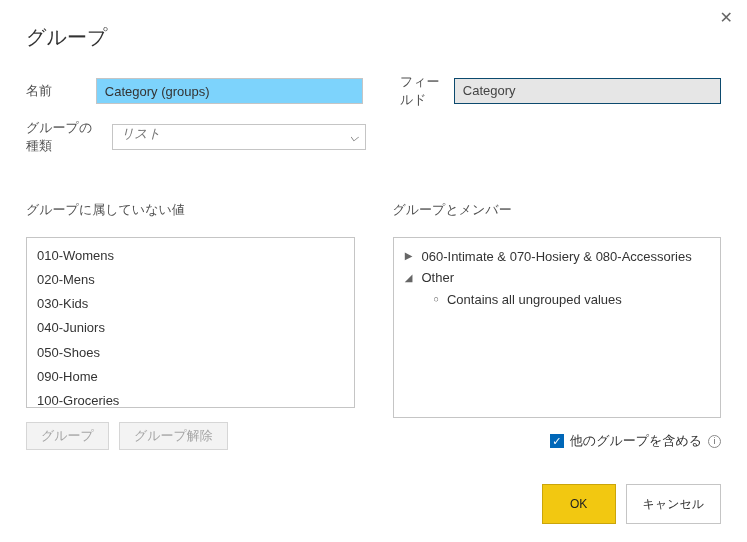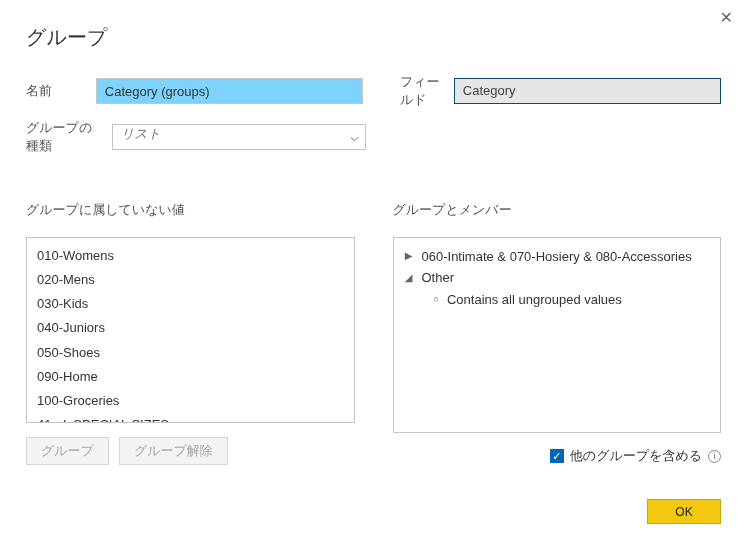--- a/index.html
+++ b/index.html
@@ -162,21 +162,21 @@
   font-size: 9px; text-align: center; line-height: 11px;
   color: #666;
 }
 .footer {
   display: flex;
   justify-content: flex-end;
   gap: 10px;
   margin-top: 34px;
 }
 .fbtn {
-  height: 25px;
+  height: 40px;
   min-width: 74px;
   padding: 0 16px;
   font-size: 12px;
   border: 1px solid;
   cursor: pointer;
   text-align: center;
 }
 .fbtn.ok { background: #f2c811; border-color: #caa50a; color: #222; }
 .fbtn.cancel { background: #fff; border-color: #c5c5c5; color: #333; }
 
@@ -245,14 +245,15 @@
       <div class="include-row">
         <span class="chk">✓</span>
         <span>他のグループを含める</span>
         <span class="info-ic">i</span>
       </div>
     </div>
   </div>
 
   <div class="footer">
     <button class="fbtn ok">OK</button>
+    <button class="fbtn cancel">キャンセル</button>
   </div>
 </div>
 
 </body></html>

